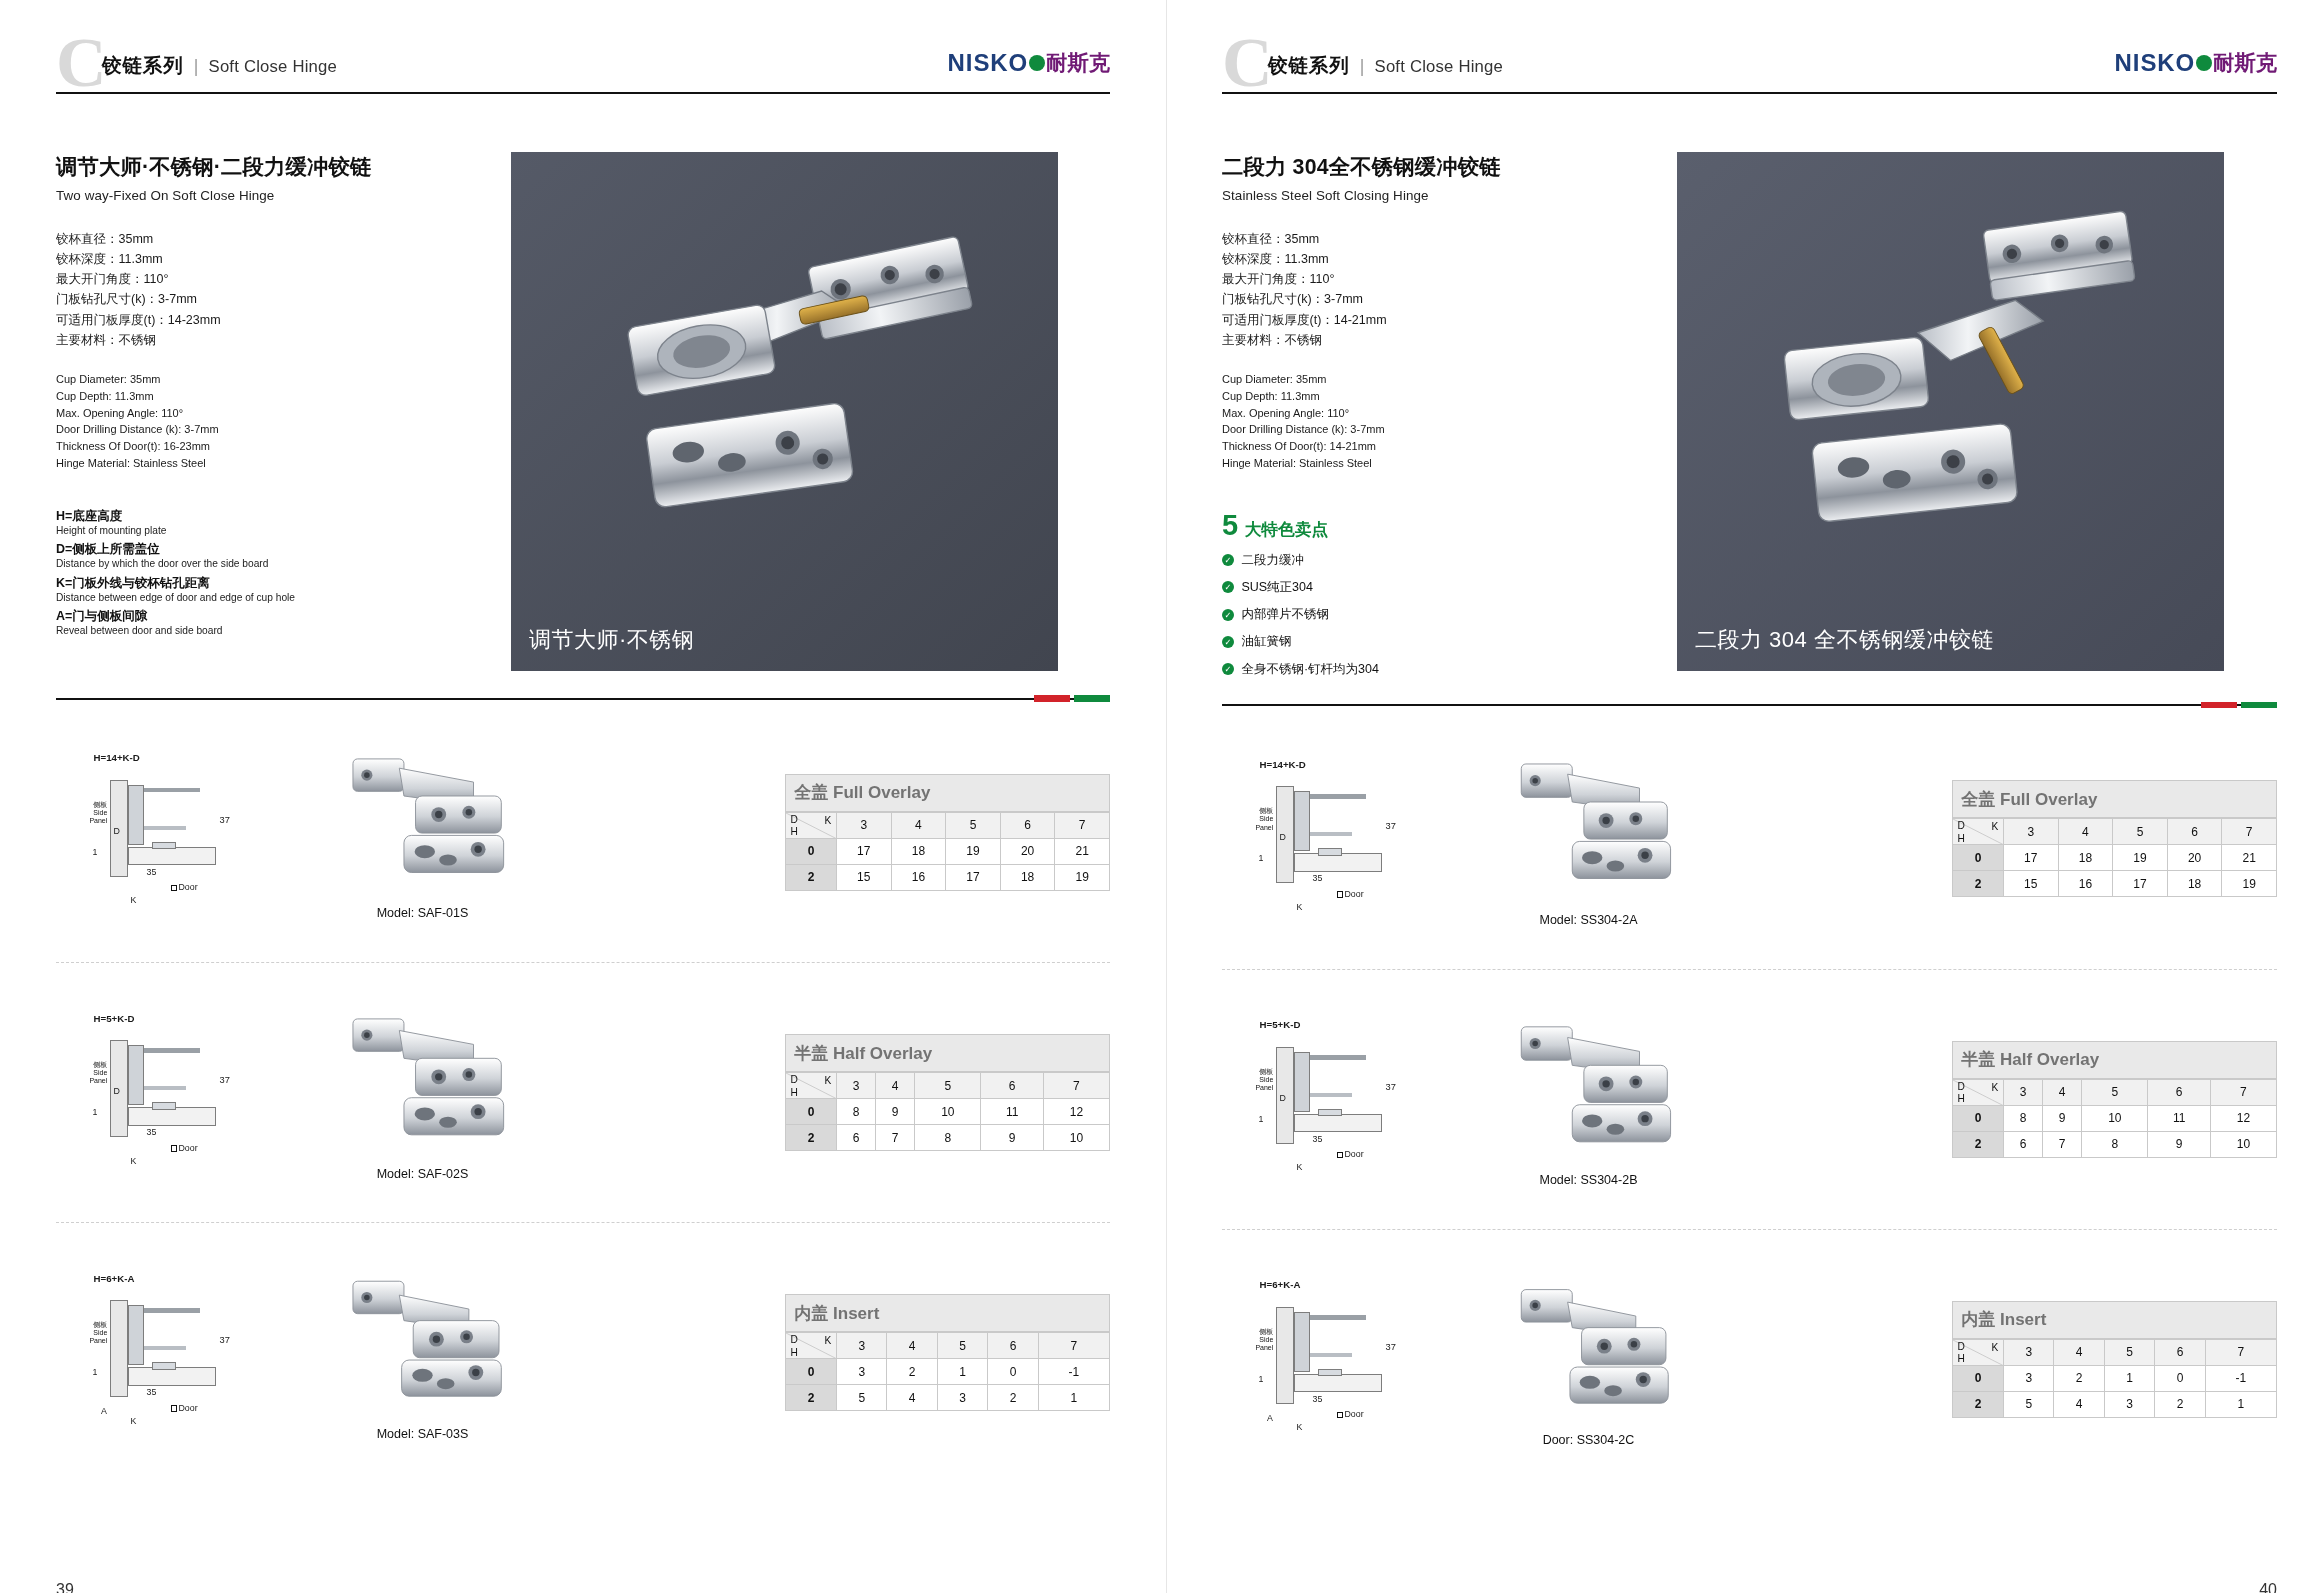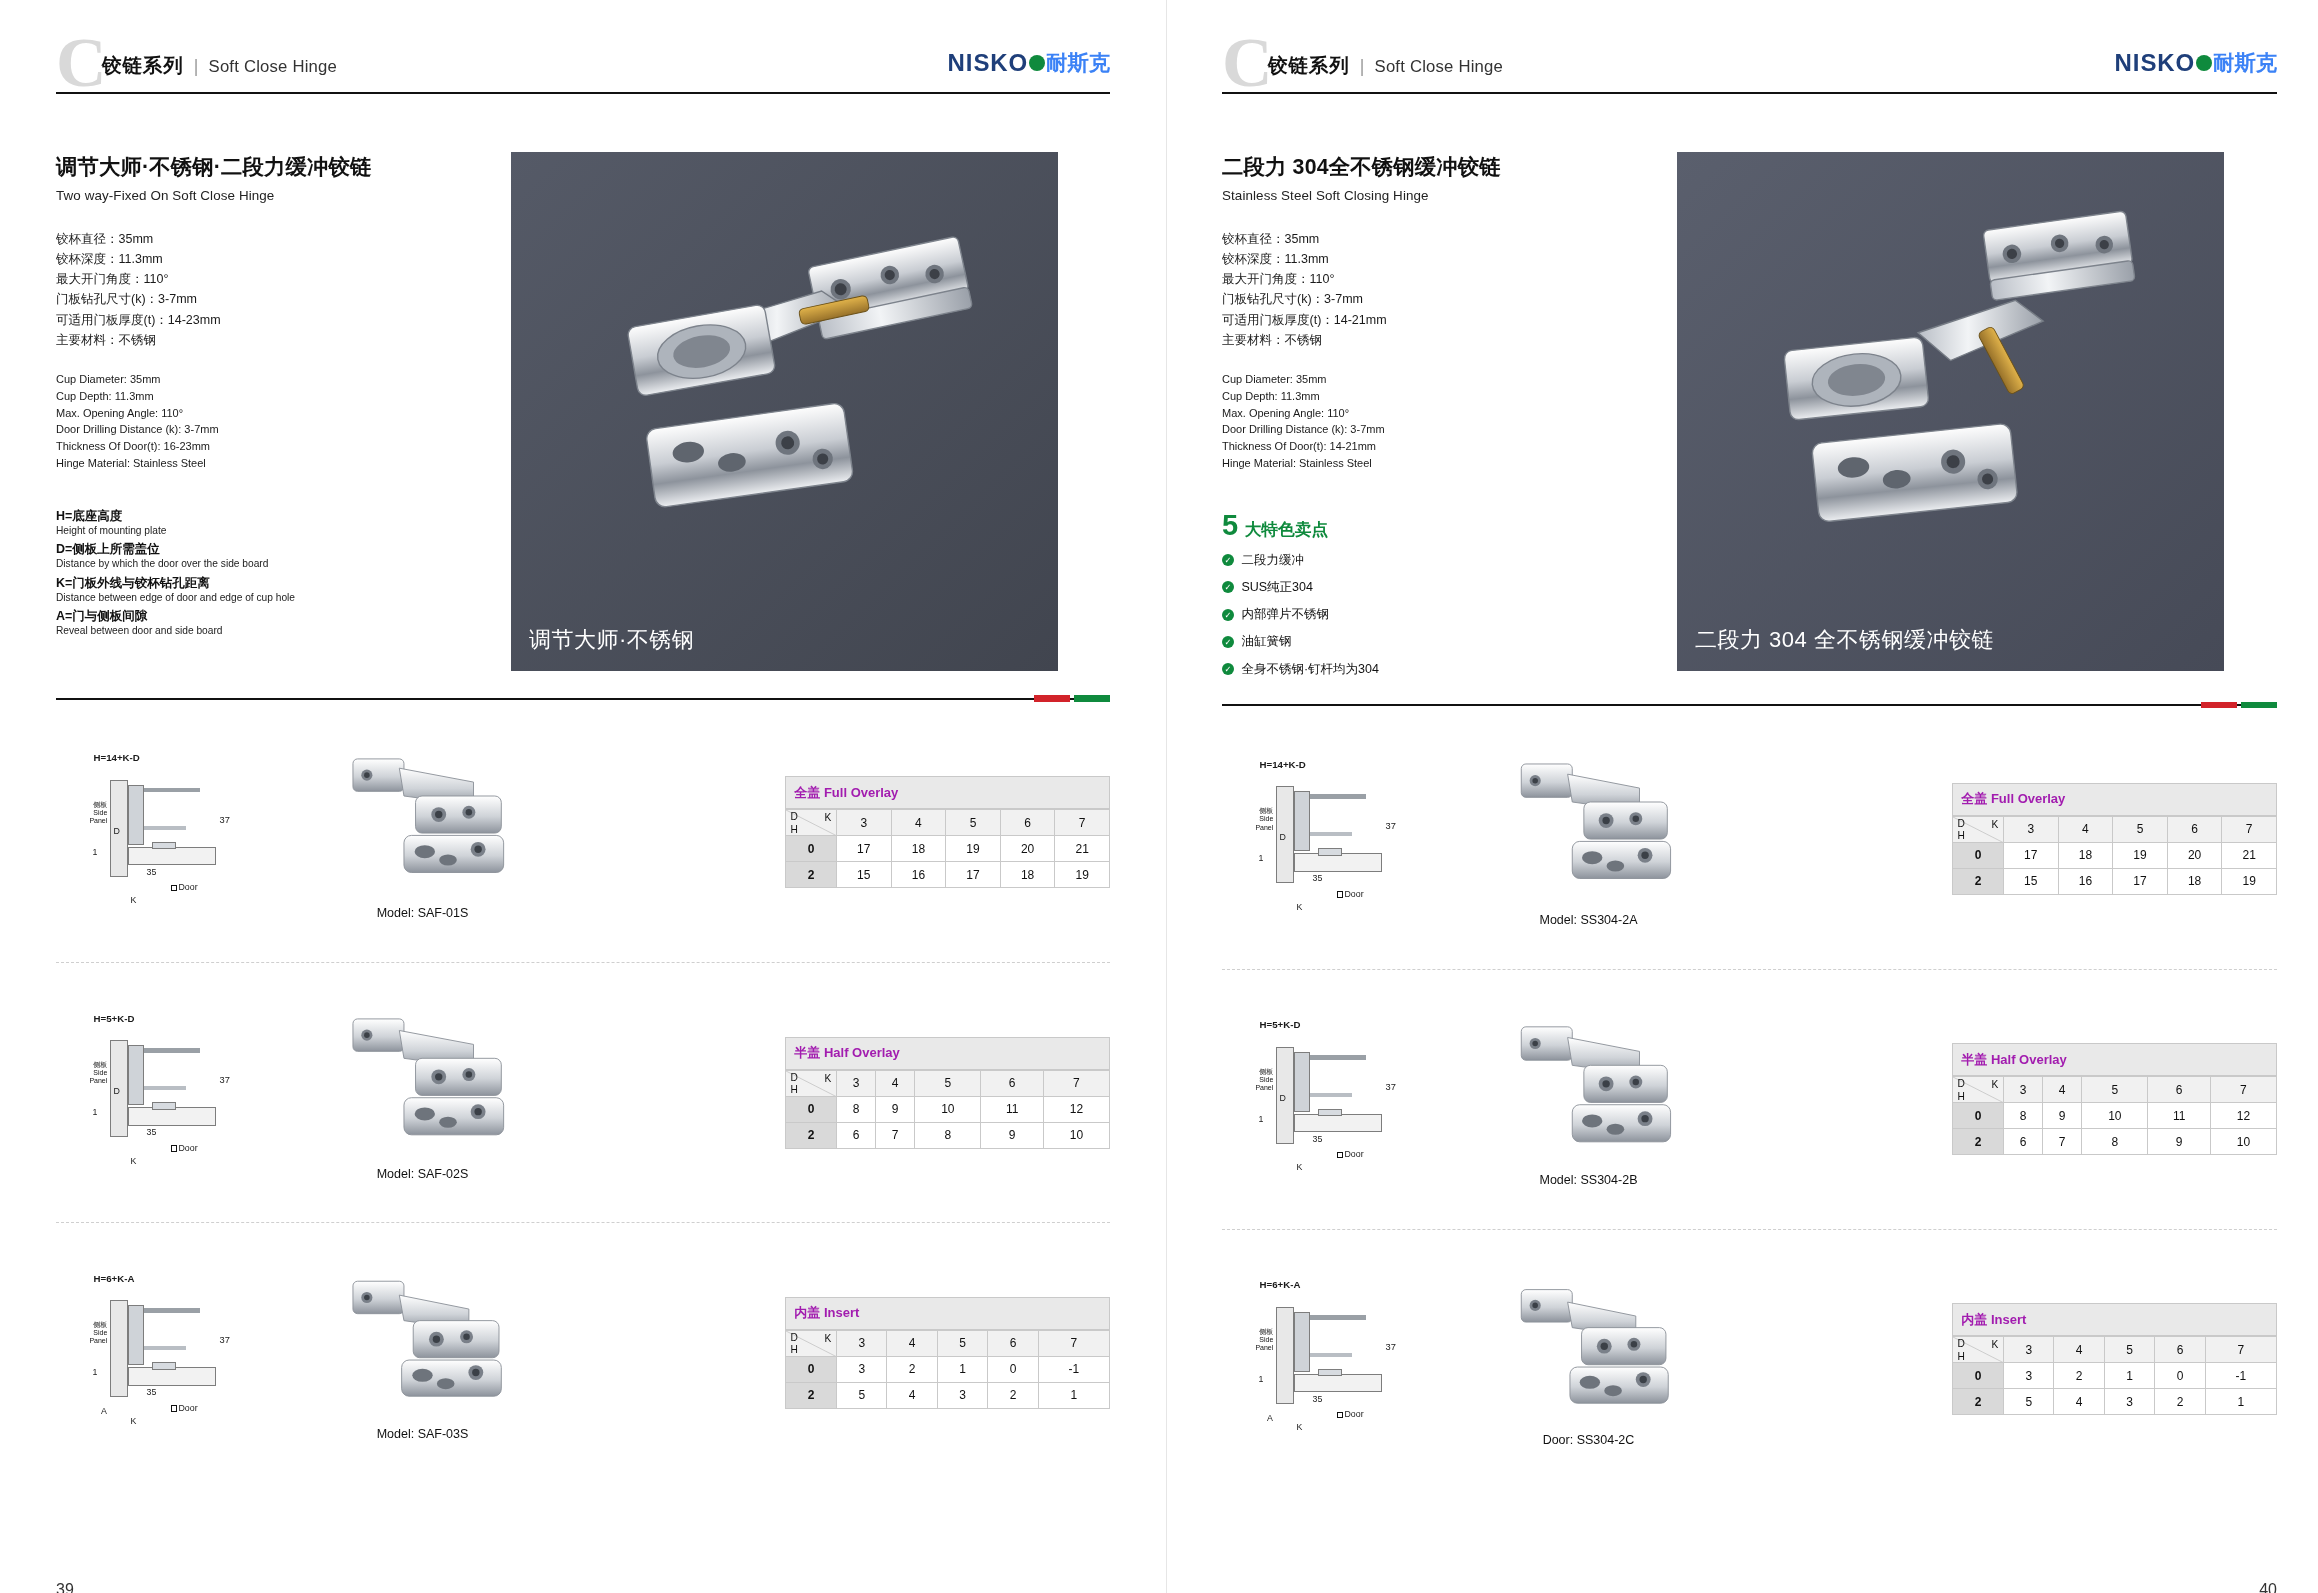--- a/index.html
+++ b/index.html
@@ -23,21 +23,21 @@
     position: absolute; left: 0; top: 0px;
     font-size: 70px; line-height: 51px; color: #d9d9d9; font-weight: bold;
     font-family: "Liberation Serif", serif;
   }
   .hdr-texts { position: relative; margin-left: 46px; display: flex; align-items: baseline; gap: 10.2px; }
   .hdr-cn { font-size: 19.5px; font-weight: bold; letter-spacing: 0.9px; color: #111; }
   .hdr-sep { color: #9a9a9a; font-size: 17.6px; }
   .hdr-en { font-size: 16.7px; color: #333; letter-spacing: 0.2px; }
   .brand { position: absolute; right: 0; top: 11px; display: flex; align-items: center; gap: 1px; }
   .brand-n { font-size: 24px; font-weight: bold; letter-spacing: 0.9px; color: #1f3f7a; font-family: "Liberation Sans", sans-serif;}
-  .brand-cn { font-size: 21.3px; font-weight: bold; color: #3b82f6; }
+  .brand-cn { font-size: 21.3px; font-weight: bold; color: #701a75; }
   .brand-dot { display:inline-block; width: 16px; height: 16px; border-radius: 50%; background: #0f8a3d; }
   .hdr-rule { position: absolute; left: 0; right: 0; top: 55px; height: 2.3px; background: #111; }
 
   
   .top { display: flex; margin: 22px 56px 0 56px; gap: 18.5px; }
   .top-left { width: 436px; }
   .t-title-cn { font-size: 21.3px; font-weight: bold; color: #111; letter-spacing: 0.2px; }
   .t-title-en { font-size: 13.4px; color: #222; margin-top: 6.5px; letter-spacing: 0.1px; }
   .spec-cn { margin-top: 26px; font-size: 12.5px; line-height: 1.62; color: #1a1a1a; }
   .spec-en { margin-top: 21.3px; font-size: 11px; line-height: 1.52; color: #1a1a1a; }
@@ -98,21 +98,21 @@
   .diag .door-lbl { position: absolute; left: 97px; bottom: 16.7px; font-size: 8.8px; }
   .diag .door-sq { position: absolute; left: 89px; bottom: 17.6px; width: 6.5px; height: 6.5px; border: 0.9px solid #111; }
 
   
   .hinge-photo { width: 195px; height: 153px; position: relative; }
 
   
   table.ov { border-collapse: collapse; width: 325px; }
   table.ov caption {
     caption-side: top; text-align: left; background: #e9e9e9;
-    font-size: 13px; padding: 6.5px 8.3px; border: 0.9px solid #c9c9c9; font-weight: bold; color:#a21caf;
+    font-size: 17px; padding: 6.5px 8.3px; border: 0.9px solid #c9c9c9; font-weight: bold; color:#737373;
   }
   table.ov th, table.ov td {
     border: 0.9px solid #c9c9c9; height: 26px; text-align: center;
     font-size: 12px; color: #111; font-weight: normal;
   }
   table.ov thead th { background: #f1f1f1; }
   table.ov .corner { background: #f1f1f1; position: relative; width: 51px; }
   table.ov .corner .kk { position:absolute; right: 4.6px; top: 1.9px; font-size: 10.2px; }
   table.ov .corner .dd { position:absolute; left: 4.6px; top: 0.9px; font-size: 10.2px; }
   table.ov .corner .hh { position:absolute; left: 4.6px; bottom: 0.9px; font-size: 10.2px; }

